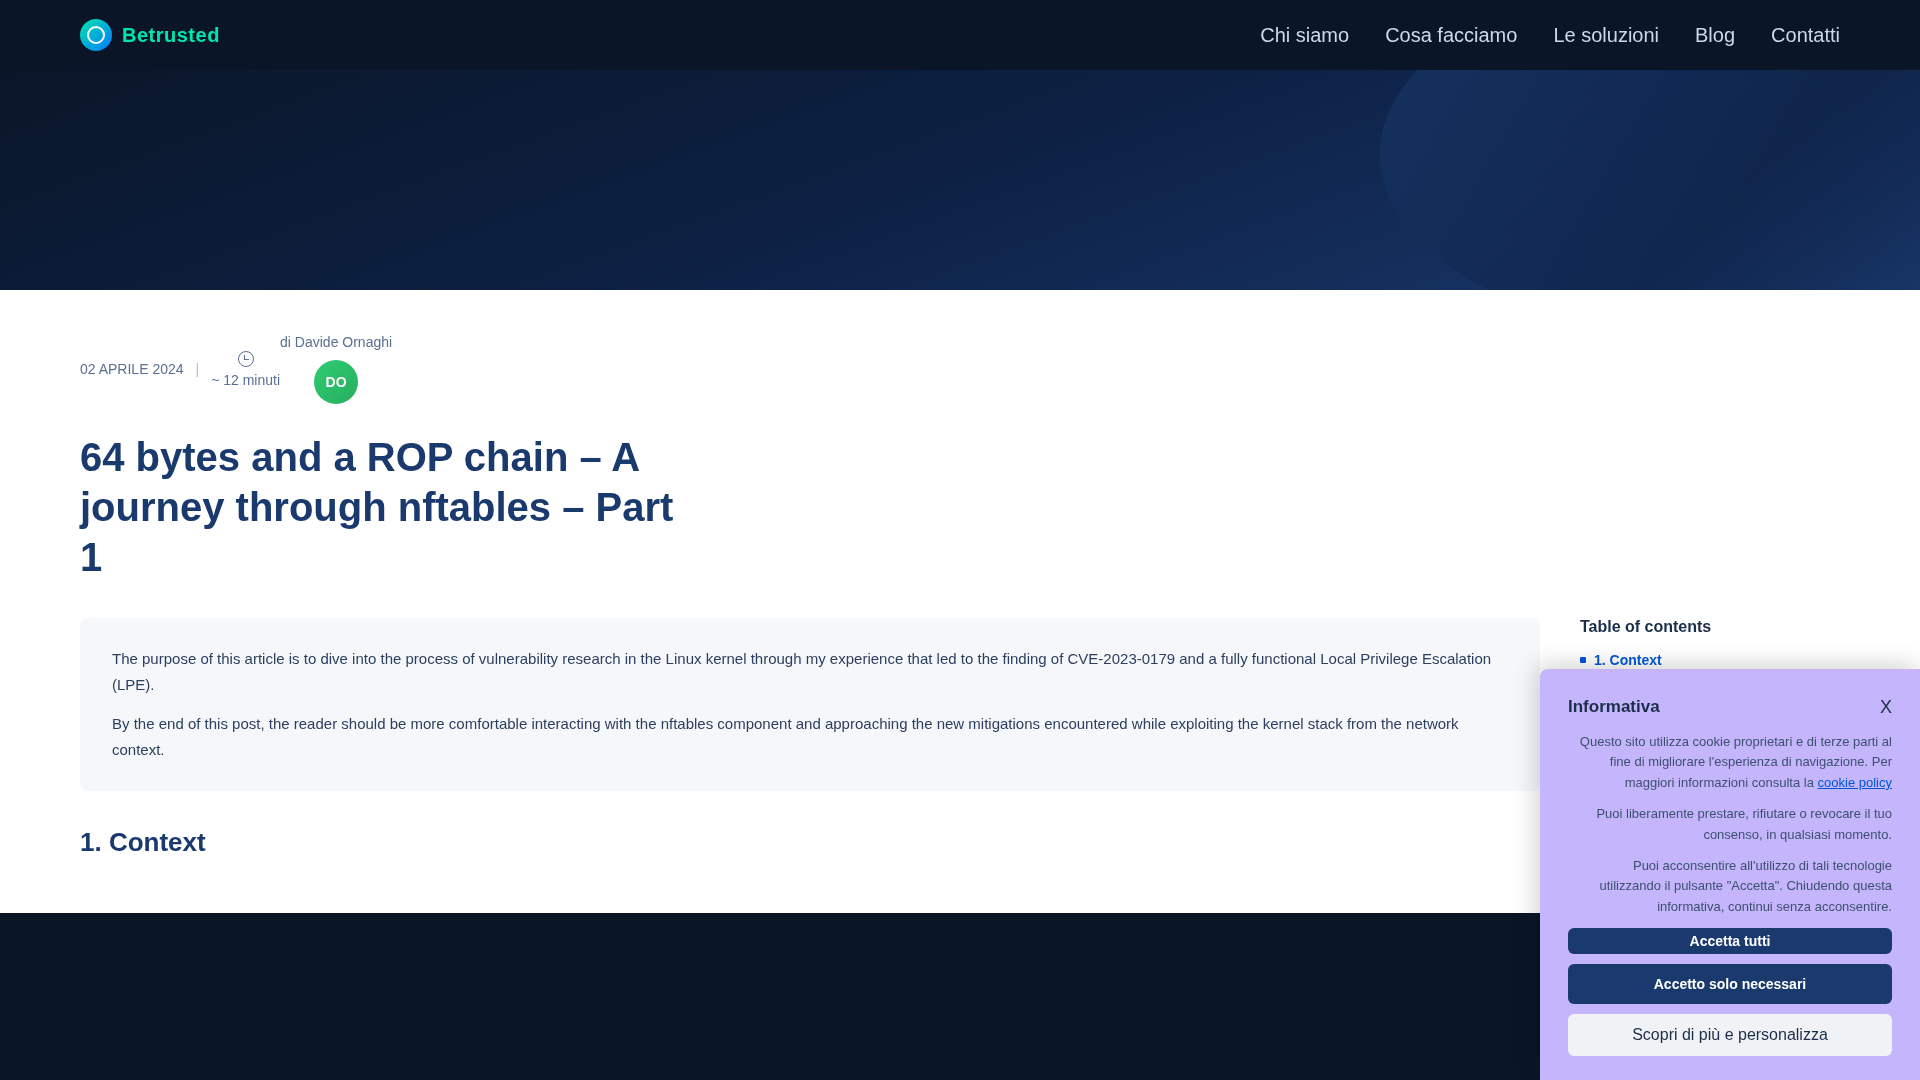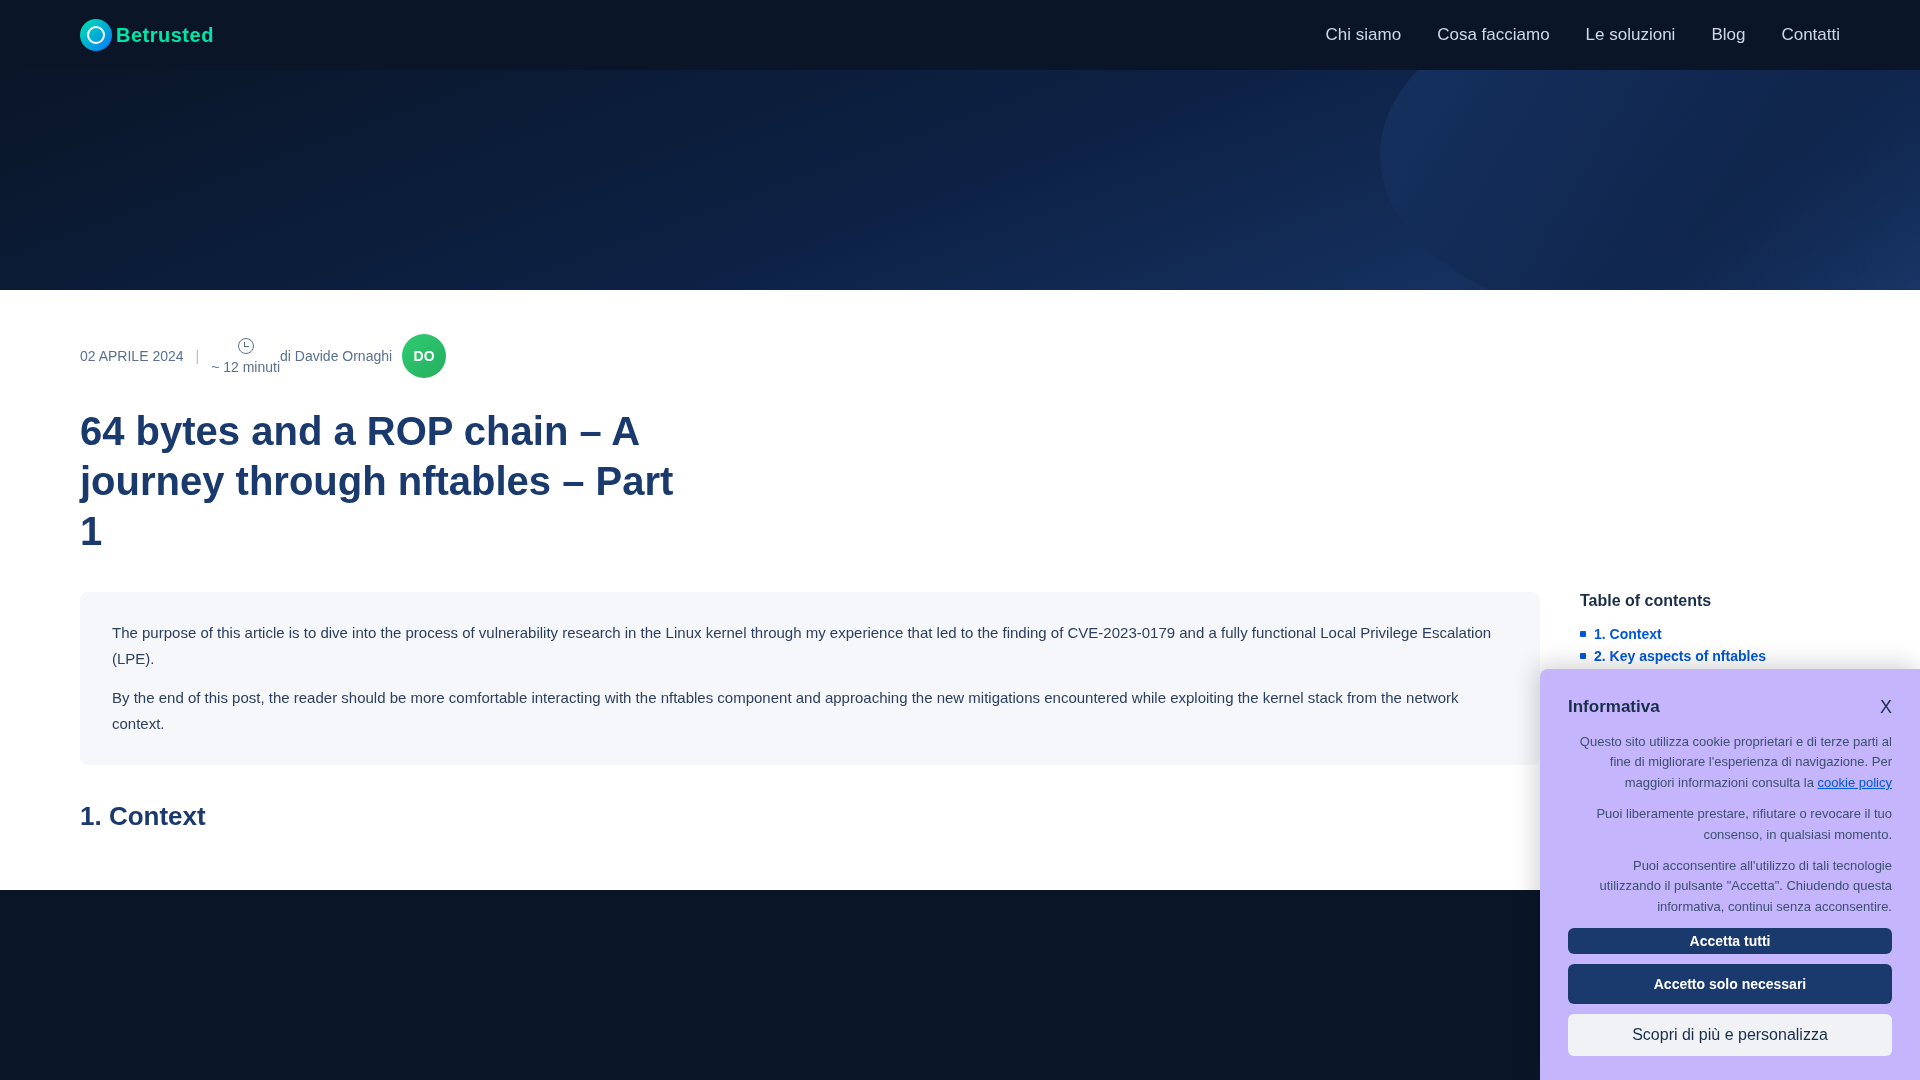--- a/index.html
+++ b/index.html
@@ -10,39 +10,39 @@
       background: #0a1628;
       padding: 0 80px;
       height: 70px;
       display: flex;
       align-items: center;
       justify-content: space-between;
     }
     .logo-wrap {
       display: flex;
       align-items: center;
-      gap: 4px;
+      gap: 10px;
     }
     .logo-icon {
       width: 32px; height: 32px;
       background: linear-gradient(135deg, #00e5aa, #0078ff);
       border-radius: 50%;
       display: flex; align-items: center; justify-content: center;
       position: relative;
     }
     .logo-icon::after {
       content: '';
       width: 14px; height: 14px;
       border: 2px solid white;
       border-radius: 50%;
     }
     .logo-text { color: white; font-size: 20px; font-weight: 600; letter-spacing: 0.5px; }
     .logo-text span { color: #00e5aa; }
     .nav { display: flex; gap: 36px; }
-    .nav a { color: #cdd8e8; text-decoration: none; font-size: 17px; font-weight: 400; }
+    .nav a { color: #cdd8e8; text-decoration: none; font-size: 20px; font-weight: 400; }
 
     
     .hero {
       background: linear-gradient(160deg, #0a1628 0%, #0d2145 50%, #1a3a6e 100%);
       height: 220px;
       position: relative;
       overflow: hidden;
     }
     .hero::after {
       content: '';
@@ -81,21 +81,21 @@
       position: relative;
     }
     .clock-icon::before {
       content: '';
       position: absolute;
       width: 4px; height: 4px;
       border-left: 1.5px solid #5a7090;
       border-bottom: 1.5px solid #5a7090;
       top: 3px; left: 5px;
     }
-    .meta-author { display: flex; align-items: center; gap: 10px; color: #5a7090; }
+    .meta-author { display: flex; align-items: center; gap: 10px; color: #5a7090; flex-direction: column; }
     .avatar {
       width: 44px; height: 44px;
       border-radius: 50%;
       background: linear-gradient(135deg, #2ecc71, #27ae60);
       display: flex; align-items: center; justify-content: center;
       color: white; font-weight: 700; font-size: 14px;
       overflow: hidden;
     }
 
     .article-title {

